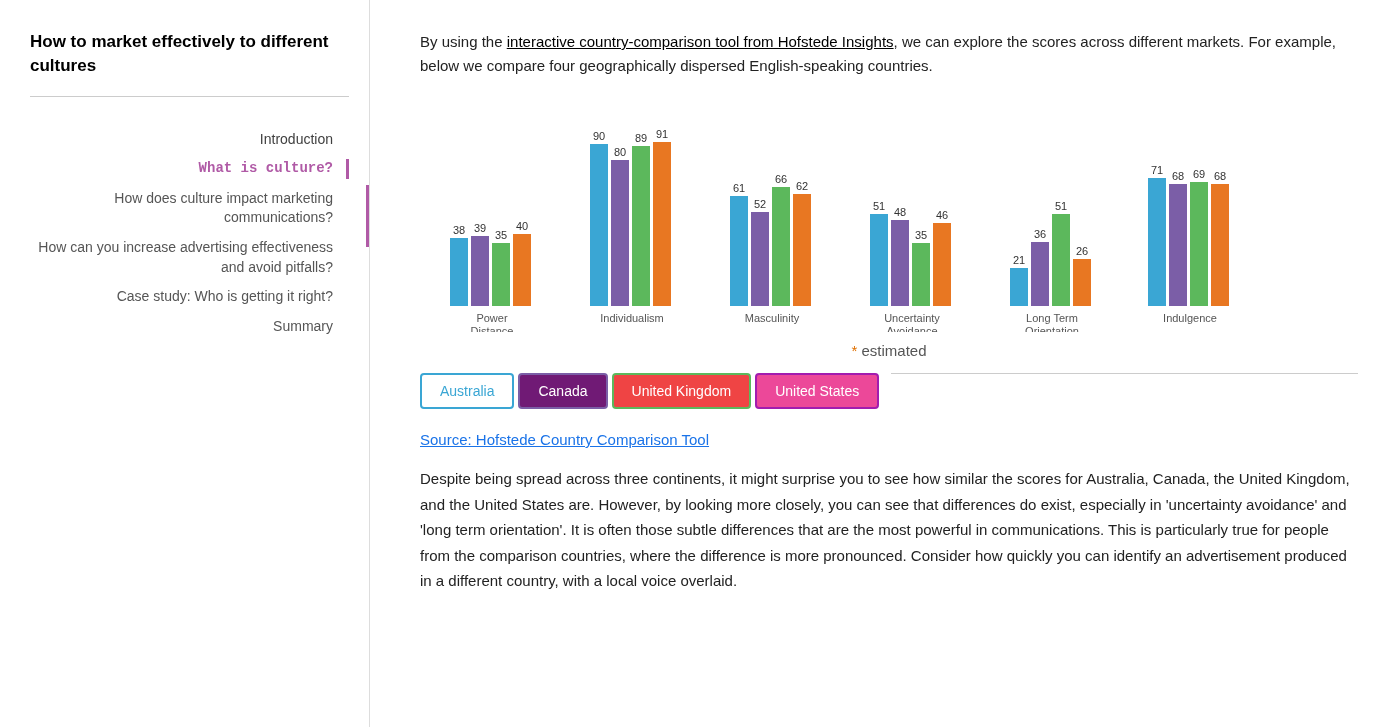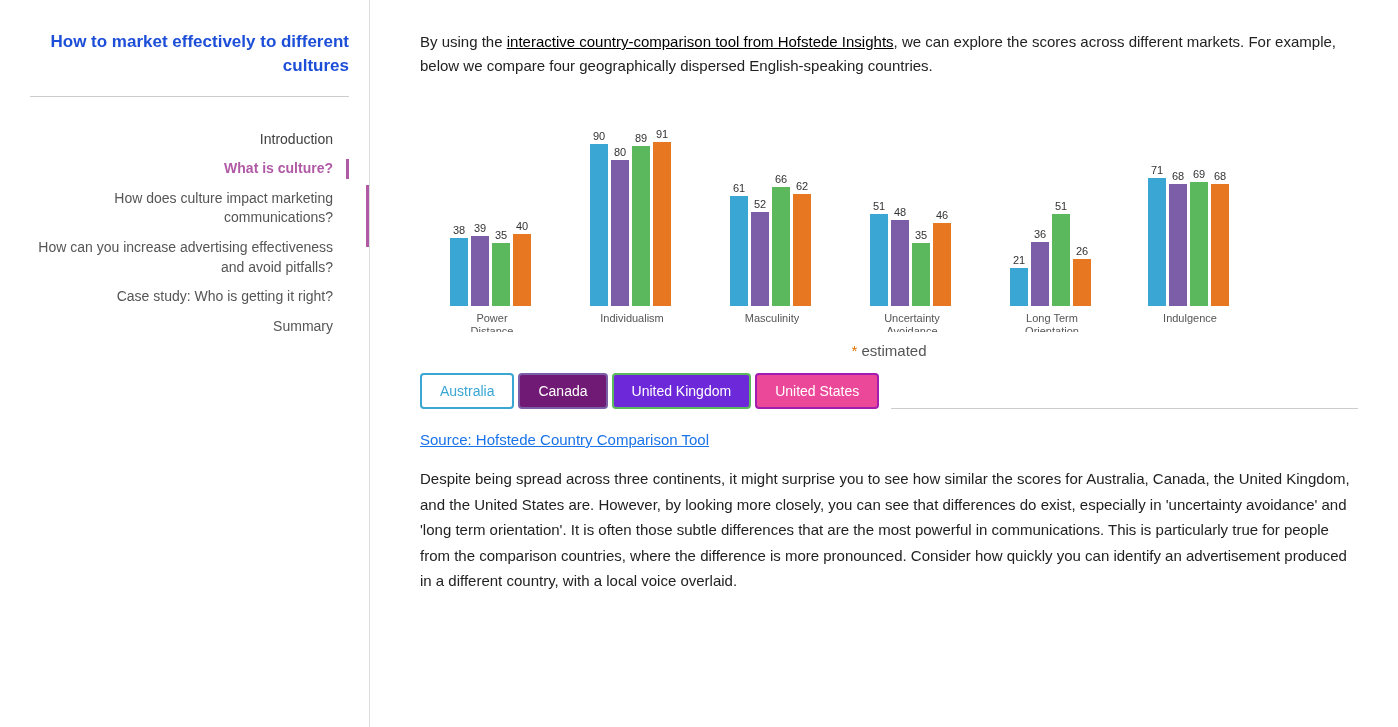--- a/index.html
+++ b/index.html
@@ -9,24 +9,24 @@
     #sidebar {
       width: 370px;
       min-width: 370px;
       padding: 30px 20px 30px 30px;
       border-right: 1px solid #ddd;
       position: relative;
     }
     #sidebar h1 {
       font-size: 17px;
       font-weight: bold;
-      text-align: right;
+      text-align: left;
       line-height: 1.4;
       margin-bottom: 18px;
-      color: #1d4ed8;
+      color: #000000;
     }
     #sidebar hr {
       border: none;
       border-top: 1px solid #ccc;
       margin-bottom: 18px;
     }
     .nav-list {
       list-style: none;
       text-align: right;
     }
@@ -35,20 +35,21 @@
       font-size: 14px;
       line-height: 1.4;
       cursor: pointer;
       color: #555;
       padding-right: 16px;
       position: relative;
     }
     .nav-list li.active {
       color: #b05aa6;
       font-weight: 600;
+      font-family: Liberation Mono, monospace;
     }
     .nav-list li.active::after {
       content: '';
       position: absolute;
       right: 0;
       top: 0;
       bottom: 0;
       width: 3px;
       background: #b05aa6;
     }
@@ -93,41 +94,41 @@
     }
     .estimated-note span.asterisk {
       color: #e07000;
     }
 
     
     .country-pills {
       display: flex;
       gap: 4px;
       margin-bottom: 22px;
-      align-items: flex-end;
+      align-items: flex-start;
     }
     .pill {
       padding: 8px 18px;
       border-radius: 4px;
       font-size: 14px;
       font-weight: 500;
       cursor: pointer;
     }
     .pill-australia {
       border: 2px solid #3aa6d4;
       color: #3aa6d4;
       background: #fff;
     }
     .pill-canada {
       background: #701a75;
       color: #fff;
       border: 2px solid #7b5ea7;
     }
     .pill-uk {
-      background: #6d28d9;
+      background: #ef4444;
       color: #fff;
       border: 2px solid #5cb85c;
     }
     .pill-us {
       background: #ec4899;
       color: #fff;
       border: 2px solid #a21caf;
     }
 
     .source-link {

